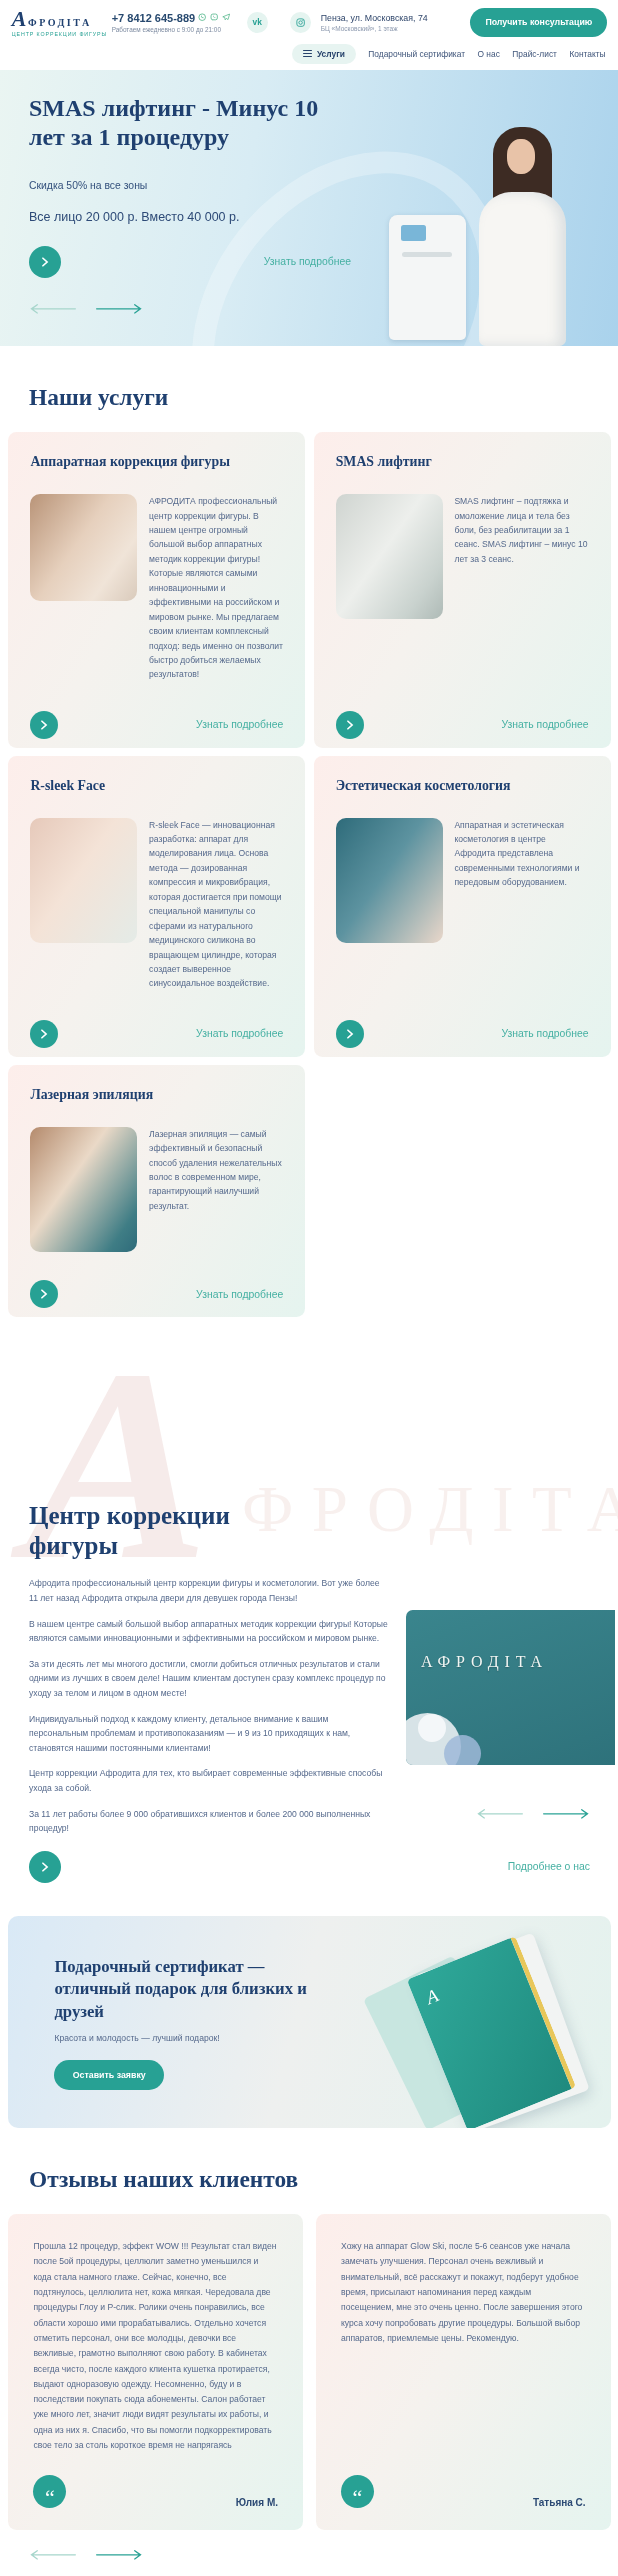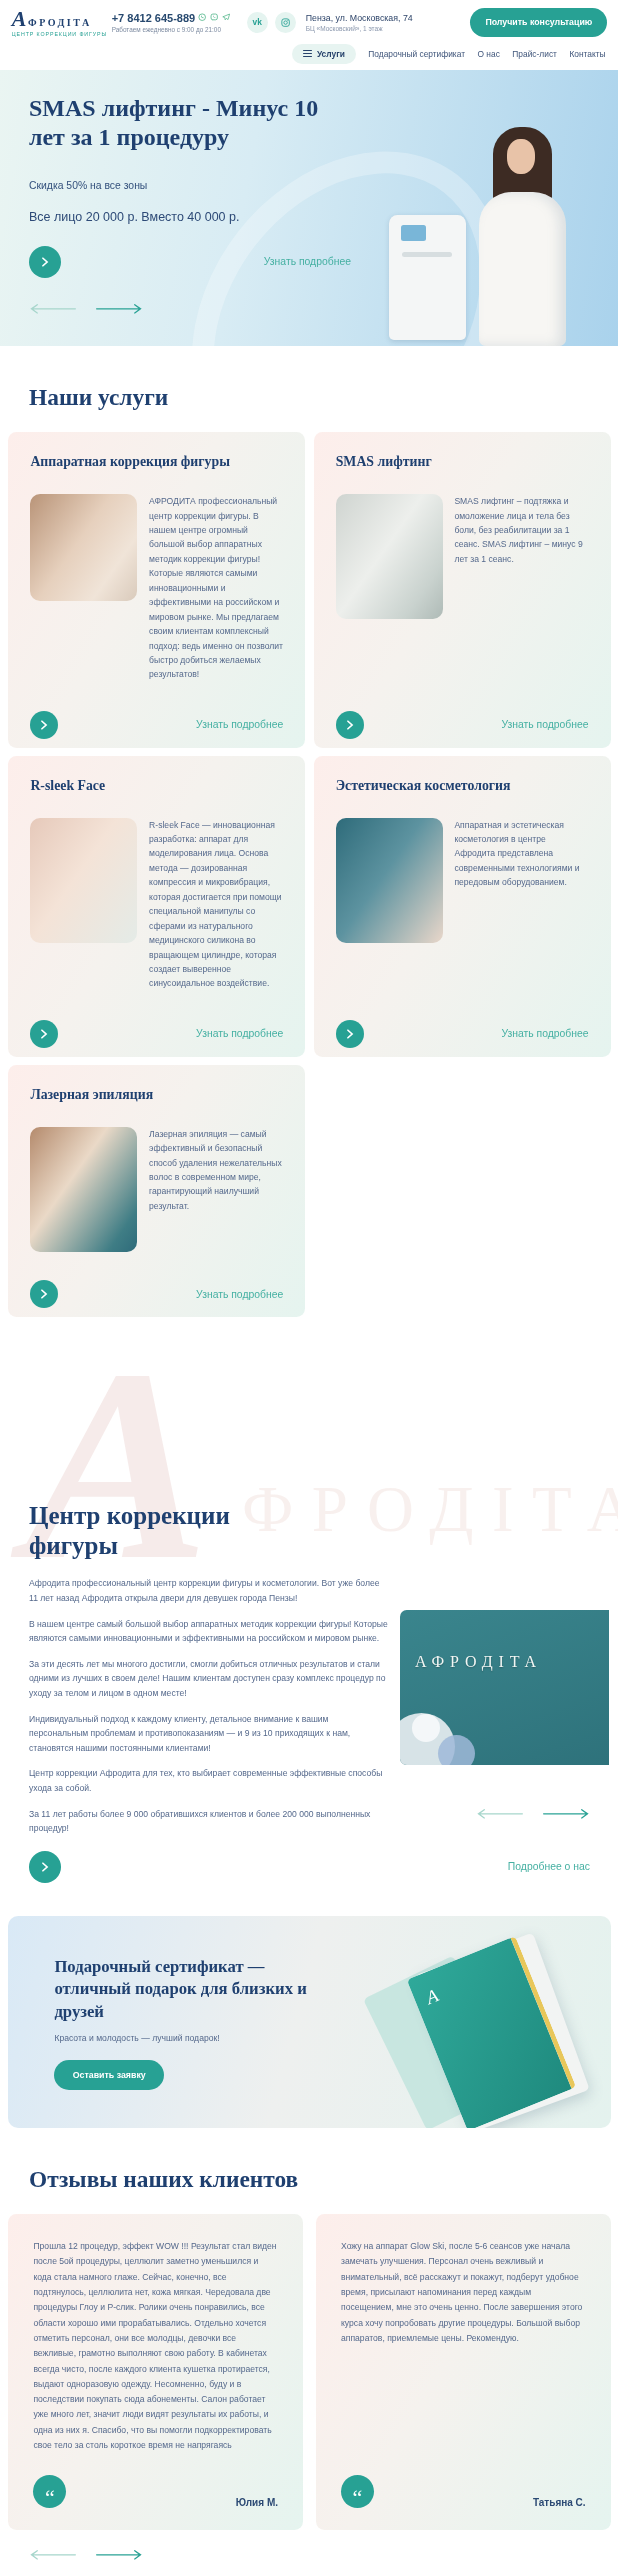--- a/index.html
+++ b/index.html
@@ -22,21 +22,21 @@
   .logo-row{display:flex; align-items:baseline; color:var(--navy);}
   .logo-a{font-family:"Liberation Serif",serif; font-style:italic; font-weight:bold; font-size:22px; line-height:1; margin-right:1.7px;}
   .logo-rest{font-family:"Liberation Serif",serif; font-weight:bold; font-size:10px; letter-spacing:2.5px;}
   .logo-tag{font-size:5.3px; letter-spacing:0.9px; color:var(--accent); margin-top:1.7px; white-space:nowrap;}
   .contact-block{width:125px; flex-shrink:0;}
   .phone-row{display:flex; align-items:center; gap:3.3px;}
   .phone{font-size:11px; font-weight:bold; color:#27496f;}
   .msgr{color:#3fae7e; display:inline-flex;}
   .msgr svg{width:8.4px; height:8.4px;}
   .hours{font-size:6.4px; color:#7d8ba1; margin-top:2.5px;}
-  .socials{display:flex; gap:7px; flex-shrink:0;}
+  .socials{display:flex; gap:22px; flex-shrink:0;}
   .soc{width:21px; height:21px; border-radius:50%; background:#e5f4f0; color:var(--accent);
        display:flex; align-items:center; justify-content:center; font-size:8.4px; font-weight:bold;}
   .soc svg{width:9.2px; height:9.2px;}
   .addr{flex:1; min-width:0;}
   .addr1{font-size:8.8px; color:#2e456a;}
   .addr2{font-size:6.5px; color:#8a97ad; margin-top:2.5px;}
   .btn-cta{border:0; background:var(--accent); color:#fff; font-weight:bold; font-size:8.8px;
            padding:9.2px 15px; border-radius:16.7px; cursor:pointer; white-space:nowrap;
            font-family:"Liberation Sans",sans-serif;}
   .nav-row{display:flex; justify-content:flex-end; align-items:center; gap:12.5px;
@@ -94,21 +94,21 @@
 
   
   .about{position:relative; margin-top:59px; padding:0 29px; overflow:hidden; min-height:493px;}
   .wm-a{position:absolute; left:25px; top:-50px; font-family:"Liberation Serif",serif; font-style:italic;
         font-weight:bold; font-size:276px; line-height:1; color:rgba(205,146,136,0.18); pointer-events:none;}
   .wm-rest{position:absolute; left:242px; top:96px; font-family:"Liberation Serif",serif;
         font-size:65px; letter-spacing:18.4px; color:rgba(205,146,136,0.14); pointer-events:none; white-space:nowrap;}
   .about h2{position:relative; font-size:25px; line-height:1.2; width:267px; padding-top:125px;}
   .about-text{position:relative; width:359px; margin-top:15px;}
   .about-text p{font-size:8.6px; line-height:1.7; margin:0 0 11px; color:#55698c;}
-  .about-photo{position:absolute; right:10px; top:234px; width:209px; height:155px; border-radius:6.7px 0 0 6.7px;
+  .about-photo{position:absolute; right:4px; top:234px; width:209px; height:155px; border-radius:6.7px 0 0 6.7px;
                background:linear-gradient(160deg,#3a858d 0%,#2e727b 100%); overflow:hidden;}
   .about-photo-text{position:absolute; left:15px; top:43px; color:#f2f6f4; font-family:"Liberation Serif",serif;
                font-size:16px; letter-spacing:5.9px; text-shadow:0 0.8px 1.7px rgba(0,0,0,.25);}
   .flower{position:absolute; border-radius:50%;}
   .f1{left:-11.7px; bottom:-15px; width:67px; height:67px; background:#e9eef2; opacity:.9;}
   .f2{left:38px; bottom:-6.7px; width:37px; height:37px; background:#9fb8d8; opacity:.85;}
   .f3{left:11.7px; bottom:23.4px; width:28px; height:28px; background:#f4f7f9;}
   .about-carousel{position:absolute; right:29px; top:407px;}
   .about-more{position:relative; margin-top:15px;}
 
@@ -270,21 +270,21 @@
               <path d="M3.5 1.5L8.5 6l-5 4.5" fill="none" stroke="#fff" stroke-width="2" stroke-linecap="round"></path>
             </svg>
           </span>
         <span>Узнать подробнее</span>
       </a>
     </article>
     <article class="grad-card">
       <h3>SMAS лифтинг</h3>
       <div class="card-body">
         <div class="card-photo photo-tall photo-2"></div>
-        <p>SMAS лифтинг – подтяжка и омоложение лица и тела без боли, без реабилитации за 1 сеанс. SMAS лифтинг – минус 9 лет за 1 сеанс.</p>
+        <p>SMAS лифтинг – подтяжка и омоложение лица и тела без боли, без реабилитации за 1 сеанс. SMAS лифтинг – минус 10 лет за 3 сеанс.</p>
       </div>
       <a class="more-link">
         <span class="circle-arrow">
             <svg viewBox="0 0 12 12">
               <path d="M3.5 1.5L8.5 6l-5 4.5" fill="none" stroke="#fff" stroke-width="2" stroke-linecap="round"></path>
             </svg>
           </span>
         <span>Узнать подробнее</span>
       </a>
     </article>

